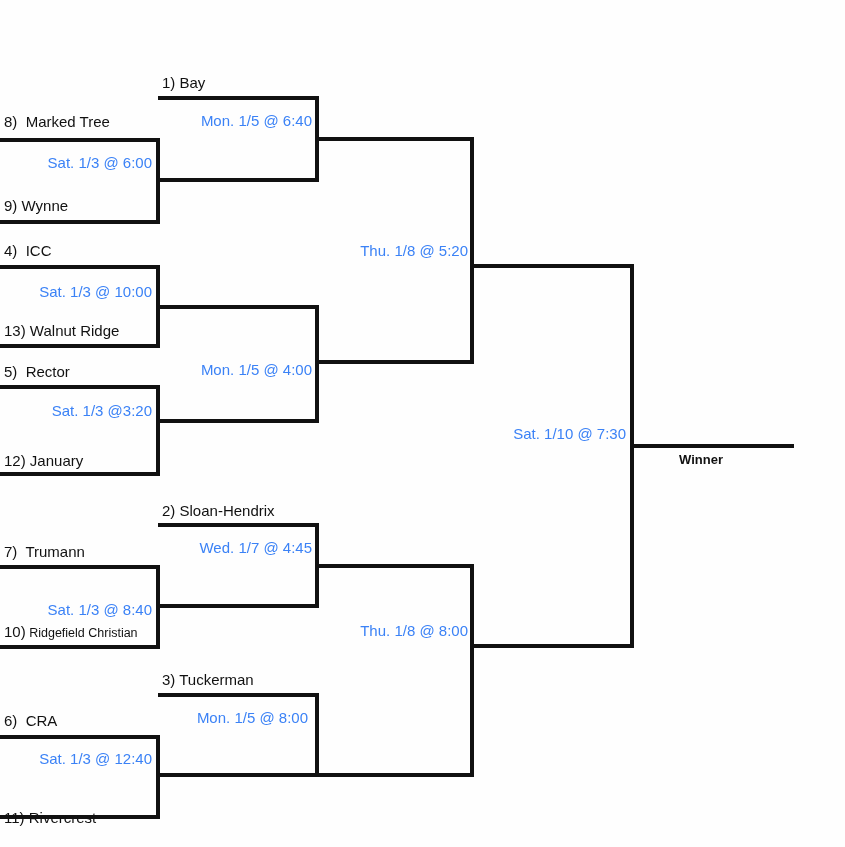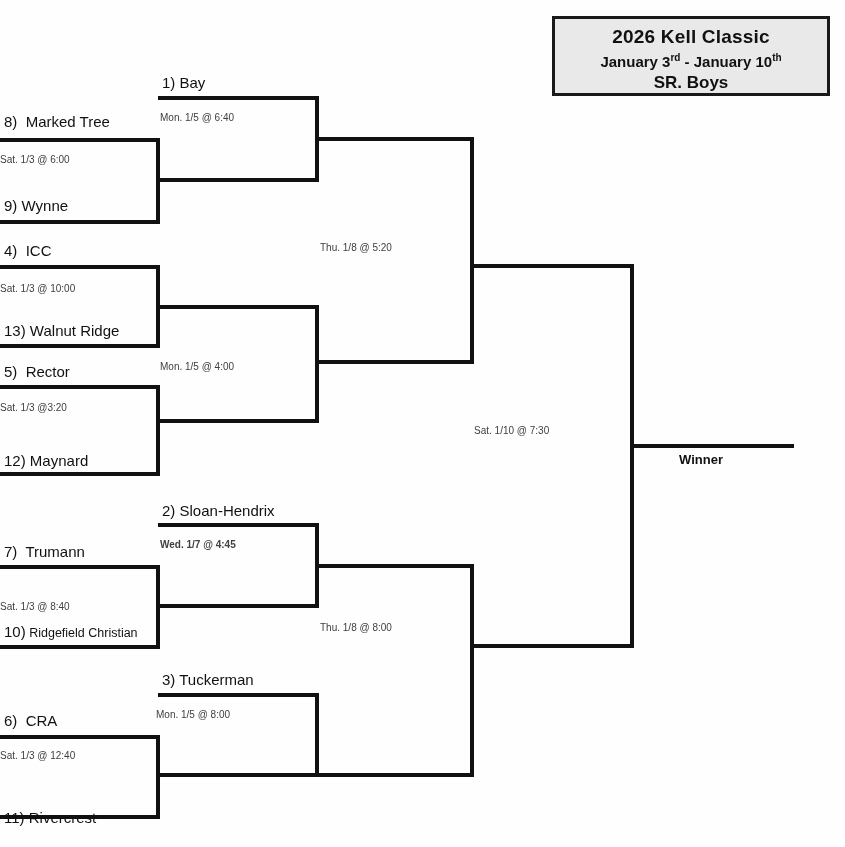--- a/index.html
+++ b/index.html
@@ -68,63 +68,59 @@
     font-size: 15px;
     color: #111;
     white-space: nowrap;
   }
   .team .seed { font-weight: normal; }
   .team.small { font-size: 12.5px; }
   .team.small .seed { font-size: 15px; }
 
   .game {
     position: absolute;
-    font-size: 10px;
-    color: #404040;
+    font-size: 15px;
+    color: #3b82f6;
     white-space: nowrap;
+    text-align: right;
   }
   .winner-label {
     position: absolute;
     font-size: 13px;
     font-weight: bold;
     color: #111;
     white-space: nowrap;
   }
 </style>
 </head>
 <body>
 
 <div id="page">
 
-  <div class="title-box">
-    <div class="title-line1">2026 Kell Classic</div>
-    <div class="title-line2"><span>January 3</span><sup>rd</sup><span> - January 10</span><sup>th</sup></div>
-    <div class="title-line3">SR. Boys</div>
-  </div>
 
   <div class="team" style="left:4px; top:113px;"><span class="seed">8)</span>&nbsp; <span>Marked Tree</span></div>
   <div class="hline" style="left:0px; top:138px; width:160px;"></div>
   <div class="vline" style="left:156px; top:138px; height:86px;"></div>
   <div class="hline" style="left:0px; top:220px; width:160px;"></div>
   <div class="game" style="left:0px; top:154px; width:152px;">Sat. 1/3 @ 6:00</div>
   <div class="team" style="left:4px; top:197px;"><span class="seed">9)</span> <span>Wynne</span></div>
 
   <div class="team" style="left:4px; top:242px;"><span class="seed">4)</span>&nbsp; <span>ICC</span></div>
   <div class="hline" style="left:0px; top:265px; width:160px;"></div>
   <div class="vline" style="left:156px; top:265px; height:83px;"></div>
   <div class="hline" style="left:0px; top:344px; width:160px;"></div>
   <div class="game" style="left:0px; top:283px; width:152px;">Sat. 1/3 @ 10:00</div>
   <div class="team" style="left:4px; top:322px;"><span class="seed">13)</span> <span>Walnut Ridge</span></div>
 
   <div class="team" style="left:4px; top:363px;"><span class="seed">5)</span>&nbsp; <span>Rector</span></div>
   <div class="hline" style="left:0px; top:385px; width:160px;"></div>
   <div class="vline" style="left:156px; top:385px; height:91px;"></div>
   <div class="hline" style="left:0px; top:472px; width:160px;"></div>
   <div class="game" style="left:0px; top:402px; width:152px;">Sat. 1/3 @3:20</div>
-  <div class="team" style="left:4px; top:452px;"><span class="seed">12)</span> <span>Maynard</span></div>
+  <div class="team" style="left:4px; top:452px;"><span class="seed">12)</span> <span>January</span></div>
 
   <div class="team" style="left:4px; top:543px;"><span class="seed">7)</span>&nbsp; <span>Trumann</span></div>
   <div class="hline" style="left:0px; top:565px; width:160px;"></div>
   <div class="vline" style="left:156px; top:565px; height:84px;"></div>
   <div class="hline" style="left:0px; top:645px; width:160px;"></div>
   <div class="game" style="left:0px; top:581px; width:152px;margin-top:20px;">Sat. 1/3 @ 8:40</div>
   <div class="team small" style="left:4px; top:623px;"><span class="seed">10)</span> <span>Ridgefield Christian</span></div>
 
   <div class="team" style="left:4px; top:712px;"><span class="seed">6)</span>&nbsp; <span>CRA</span></div>
   <div class="hline" style="left:0px; top:735px; width:160px;"></div>
@@ -141,21 +137,21 @@
 
   <div class="hline" style="left:158px; top:305px; width:161px;"></div>
   <div class="vline" style="left:315px; top:305px; height:118px;"></div>
   <div class="hline" style="left:158px; top:419px; width:161px;"></div>
   <div class="game" style="left:160px; top:361px; width:152px;">Mon. 1/5 @ 4:00</div>
 
   <div class="team" style="left:162px; top:502px;"><span class="seed">2)</span> <span>Sloan-Hendrix</span></div>
   <div class="hline" style="left:158px; top:523px; width:161px;"></div>
   <div class="vline" style="left:315px; top:523px; height:85px;"></div>
   <div class="hline" style="left:158px; top:604px; width:161px;"></div>
-  <div class="game" style="left:160px; top:539px; width:152px;font-weight:bold;">Wed. 1/7 @ 4:45</div>
+  <div class="game" style="left:160px; top:539px; width:152px;">Wed. 1/7 @ 4:45</div>
 
   <div class="team" style="left:162px; top:671px;"><span class="seed">3)</span> <span>Tuckerman</span></div>
   <div class="hline" style="left:158px; top:693px; width:161px;"></div>
   <div class="vline" style="left:315px; top:693px; height:84px;"></div>
   <div class="hline" style="left:158px; top:773px; width:161px;"></div>
   <div class="game" style="left:156px; top:709px; width:152px;">Mon. 1/5 @ 8:00</div>
 
   <div class="hline" style="left:317px; top:137px; width:157px;"></div>
   <div class="vline" style="left:470px; top:137px; height:227px;"></div>
   <div class="hline" style="left:317px; top:360px; width:157px;"></div>

